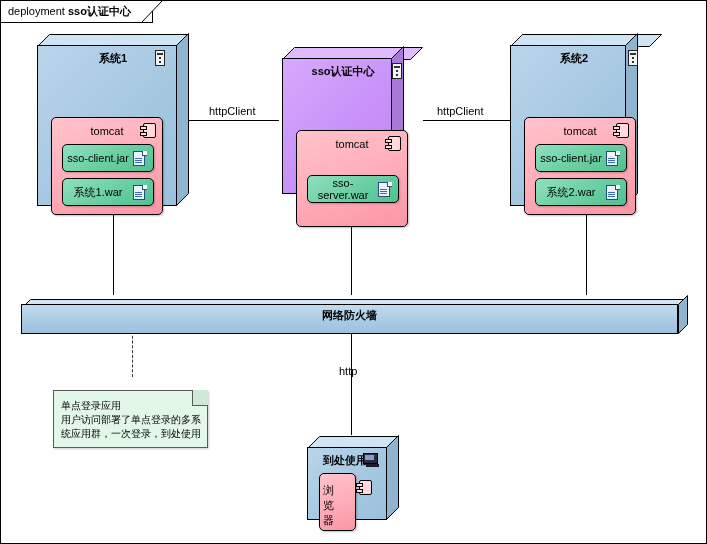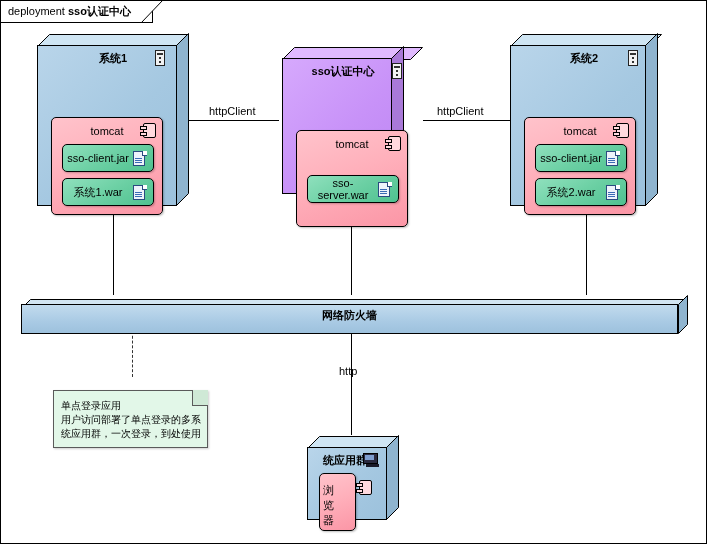--- a/index.html
+++ b/index.html
@@ -210,21 +210,21 @@
           <div class="pg"></div>
           <div class="ln" style="top:7px;"></div>
           <div class="ln" style="top:9px;"></div>
           <div class="ln" style="top:11px;"></div>
           <div class="fold"></div>
         </div>
       </div>
     </div>
   </div>
 
-  <div class="node blue" style="left:509px;top:32px;width:148px;height:173px;">
+  <div class="node blue" style="left:509px;top:32px;width:128px;height:173px;">
     <div class="top">
       <svg width="152" height="13" viewBox="0 0 152 13" preserveAspectRatio="none">
         <path d="M0.5,12.5 L12.5,0.5 L151.5,0.5 L139.5,12.5 Z" fill="#cfe5f3" stroke="#000"></path>
       </svg>
     </div>
     <div class="side">
       <svg width="13" height="173" viewBox="0 0 13 173" preserveAspectRatio="none">
         <path d="M0.5,12.5 L12.5,0.5 L12.5,160.5 L0.5,172.5 Z" fill="#8fb4cf" stroke="#000"></path>
       </svg>
     </div>
@@ -297,21 +297,21 @@
       <svg width="92" height="13" viewBox="0 0 92 13" preserveAspectRatio="none">
         <path d="M0.5,12.5 L12.5,0.5 L91.5,0.5 L79.5,12.5 Z" fill="#cfe5f3" stroke="#000"></path>
       </svg>
     </div>
     <div class="side">
       <svg width="13" height="85" viewBox="0 0 13 85" preserveAspectRatio="none">
         <path d="M0.5,12.5 L12.5,0.5 L12.5,72.5 L0.5,84.5 Z" fill="#8fb4cf" stroke="#000"></path>
       </svg>
     </div>
     <div class="face"></div>
-    <div class="label" style="right:28px;">统应用群</div>
+    <div class="label" style="right:28px;">到处使用</div>
     <div class="ico mon-ico" style="left:56px;top:18px;">
       <div class="scr">
           <b></b>
         </div>
       <div class="base"></div>
     </div>
 
     <div class="comp" style="left:12px;top:38px;width:37px;height:58px;text-decoration:underline;">
       <div class="cname" style="right:18px;top:9px;">浏览器</div>
       <div class="ico comp-ico" style="left:36px;top:6px;">

